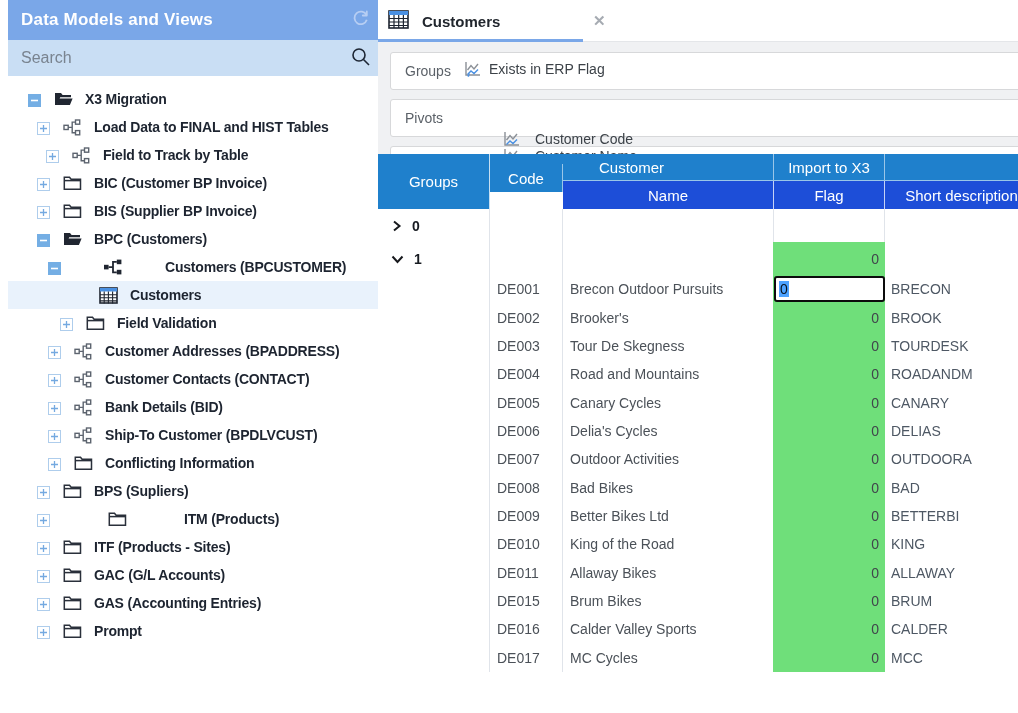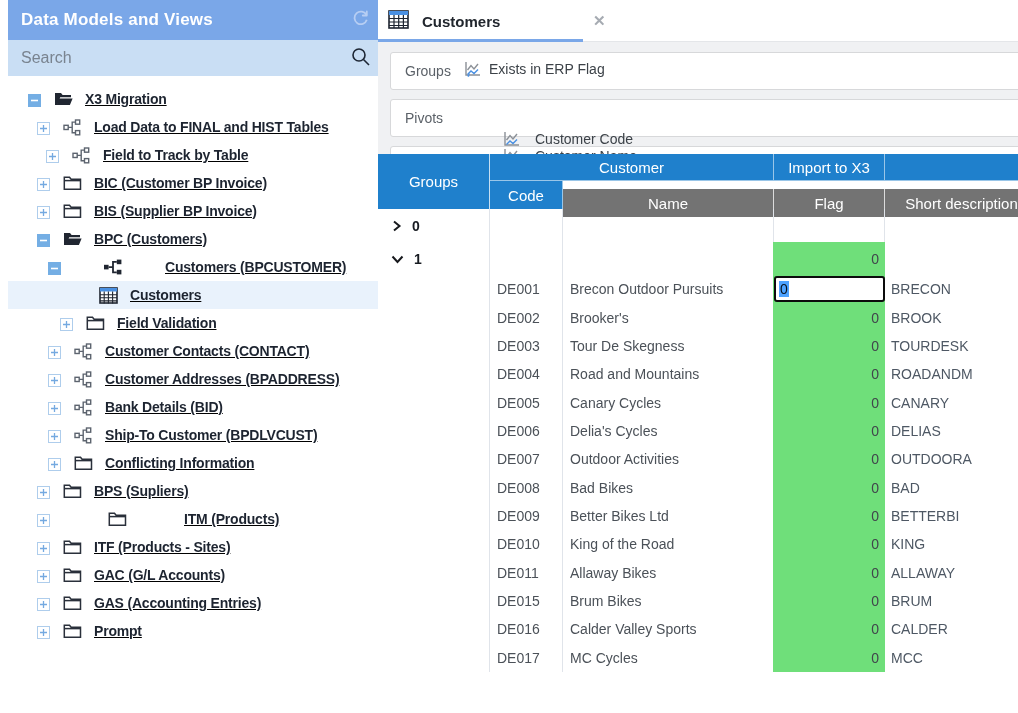--- a/index.html
+++ b/index.html
@@ -10,21 +10,21 @@
   
   #sidebar { position:absolute; left:8px; top:0; width:377px; height:713px;
     background:#fff; border-right:1px solid #d5d9de; }
   .sb-header { height:40px; background:#7aa7e8; color:#fff; display:flex;
     align-items:center; padding:0 13px; font-size:17px; font-weight:bold; letter-spacing:.2px; }
   .sb-header .sp { flex:1; }
   .sb-search { height:36px; background:#c9def4; display:flex; align-items:center; padding:0 13px; }
   .sb-search input { flex:1; border:none; background:transparent; outline:none;
     font-size:16px; color:#0f766e; font-family:"Liberation Sans",sans-serif; }
   .sb-search input::placeholder { color:#79838f; opacity:1; }
-  #tree { padding-top:9px;text-decoration:underline; }
+  #tree { padding-top:9px; }
   .tree-row { height:28px; display:flex; align-items:center; cursor:pointer; }
   .tree-row.selected { background:#e9f2fc; }
   .tgl { width:13px; height:13px; flex:0 0 13px; margin-right:13px; }
   .tree-ic { width:19px; height:17px; flex:0 0 19px; margin-right:12px; display:flex; align-items:center; }
   .tree-lbl { font-size:14px; font-weight:bold; color:#1d2430; white-space:nowrap; letter-spacing:-0.2px; }
 
   
   #main { position:absolute; left:378px; top:0; width:640px; height:713px; background:#f0f1f3; }
   .tabbar { position:relative; height:42px; background:#fff; border-bottom:1px solid #e4e6e9; }
   .tab { position:absolute; left:0; top:0; width:205px; height:42px; display:flex;
@@ -41,21 +41,21 @@
   .chip { display:flex; align-items:flex-start; margin-right:24px; cursor:grab; }
   .chip svg { margin-right:7px; }
   .chip-lbl { font-size:14px; color:#3c4248; white-space:nowrap; }
   .col-chev { margin:0 26px 0 2px; display:flex; cursor:pointer; }
 
   
   #grid { position:absolute; left:0; top:154px; width:660px; bottom:0; background:#fff; overflow:hidden; }
   #ghead { position:relative; height:55px; font-size:15px; color:#fff; }
   .hc { position:absolute; display:flex; align-items:center; justify-content:center; }
   .hc.dark { background:#1f80cc; }
-  .hc.lite { background:#737373;margin-top:8px; }
+  .hc.lite { background:#1d4ed8; }
   #gbody { position:relative; }
   .grow { display:flex; align-items:stretch; font-size:14px; }
   .grow.grp { height:33px; }
   .grow.det { height:28.35px; }
   .cell { display:flex; align-items:center; overflow:hidden; white-space:nowrap; }
   .c-groups { width:112px; flex:0 0 112px; border-right:1px solid #e0e4ea; padding-left:13px; }
   .c-code   { width:73px;  flex:0 0 73px;  border-right:1px solid #e0e4ea; padding-left:7px; color:#4b5158; }
   .c-name   { width:211px; flex:0 0 211px; border-right:1px solid #e0e4ea; padding-left:7px; color:#4b5158; }
   .c-flag   { width:111px; flex:0 0 111px; justify-content:flex-end; padding-right:6px; color:#41464c; position:relative; }
   .c-desc   { flex:1; padding-left:6px; color:#4e5864; }
@@ -221,36 +221,36 @@
               <path d="M6.5 3v7M3 6.5h7" stroke="#74a9e0" stroke-width="1.3"></path>
             </svg></span>
           <span class="tree-ic">
             <svg width="18" height="17" viewBox="0 0 18 17" fill="none" stroke="#5d646f" stroke-width="1.4">
               <rect x="1" y="6.3" width="4.2" height="4.2"></rect>
               <rect x="12.5" y="1" width="4.2" height="4.2"></rect>
               <rect x="12.5" y="11.6" width="4.2" height="4.2"></rect>
               <path d="M5.2 8.4h4m0 0V3.1h3.3M9.2 8.4v5.3h3.3"></path>
             </svg>
           </span>
-          <span class="tree-lbl">Customer Contacts (CONTACT)</span>
+          <span class="tree-lbl">Customer Addresses (BPADDRESS)</span>
         </div>
         <div class="tree-row" style="padding-left: 40px;">
           <span class="tgl"><svg width="13" height="13" viewBox="0 0 13 13">
               <rect x="0.5" y="0.5" width="12" height="12" fill="#fff" stroke="#aecdec"></rect>
               <path d="M6.5 3v7M3 6.5h7" stroke="#74a9e0" stroke-width="1.3"></path>
             </svg></span>
           <span class="tree-ic">
             <svg width="18" height="17" viewBox="0 0 18 17" fill="none" stroke="#5d646f" stroke-width="1.4">
               <rect x="1" y="6.3" width="4.2" height="4.2"></rect>
               <rect x="12.5" y="1" width="4.2" height="4.2"></rect>
               <rect x="12.5" y="11.6" width="4.2" height="4.2"></rect>
               <path d="M5.2 8.4h4m0 0V3.1h3.3M9.2 8.4v5.3h3.3"></path>
             </svg>
           </span>
-          <span class="tree-lbl">Customer Addresses (BPADDRESS)</span>
+          <span class="tree-lbl">Customer Contacts (CONTACT)</span>
         </div>
         <div class="tree-row" style="padding-left: 40px;">
           <span class="tgl"><svg width="13" height="13" viewBox="0 0 13 13">
               <rect x="0.5" y="0.5" width="12" height="12" fill="#fff" stroke="#aecdec"></rect>
               <path d="M6.5 3v7M3 6.5h7" stroke="#74a9e0" stroke-width="1.3"></path>
             </svg></span>
           <span class="tree-ic">
             <svg width="18" height="17" viewBox="0 0 18 17" fill="none" stroke="#5d646f" stroke-width="1.4">
               <rect x="1" y="6.3" width="4.2" height="4.2"></rect>
               <rect x="12.5" y="1" width="4.2" height="4.2"></rect>
@@ -454,21 +454,21 @@
           </span>
       </div>
     </div>
 
     <div id="grid">
       <div id="ghead">
         <div class="hc dark" style="left:0;top:0;width:112px;height:55px;border-right:1px solid rgba(255,255,255,.75)">Groups</div>
         <div class="hc dark" style="left:112px;top:0;width:284px;height:27px;border-right:1px solid rgba(255,255,255,.55);border-bottom:1px solid rgba(255,255,255,.55)">Customer</div>
         <div class="hc dark" style="left:396px;top:0;width:111px;height:27px;border-right:1px solid rgba(255,255,255,.55);border-bottom:1px solid rgba(255,255,255,.55)">Import to X3</div>
         <div class="hc dark" style="left:507px;top:0;right:0;height:27px;border-bottom:1px solid rgba(255,255,255,.55)"></div>
-        <div class="hc dark" style="left:112px;top:27px;width:73px;height:28px;border-right:1px solid rgba(255,255,255,.55)">Code</div>
+        <div class="hc dark" style="left:112px;top:10px;width:73px;height:28px;border-right:1px solid rgba(255,255,255,.55)">Code</div>
         <div class="hc lite" style="left:185px;top:27px;width:211px;height:28px;border-right:1px solid rgba(255,255,255,.75)">Name</div>
         <div class="hc lite" style="left:396px;top:27px;width:111px;height:28px;border-right:1px solid rgba(255,255,255,.75)">Flag</div>
         <div class="hc lite" style="left:507px;top:27px;right:0;height:28px">Short description</div>
       </div>
       <div id="gbody">
           <div class="grow grp">
             <div class="cell c-groups">
               <span class="gchev">
                 <svg width="11" height="12" viewBox="0 0 11 12" fill="none" stroke="#17191d" stroke-width="2">
                   <path d="M3 1.5 8.5 6 3 10.5"></path>

